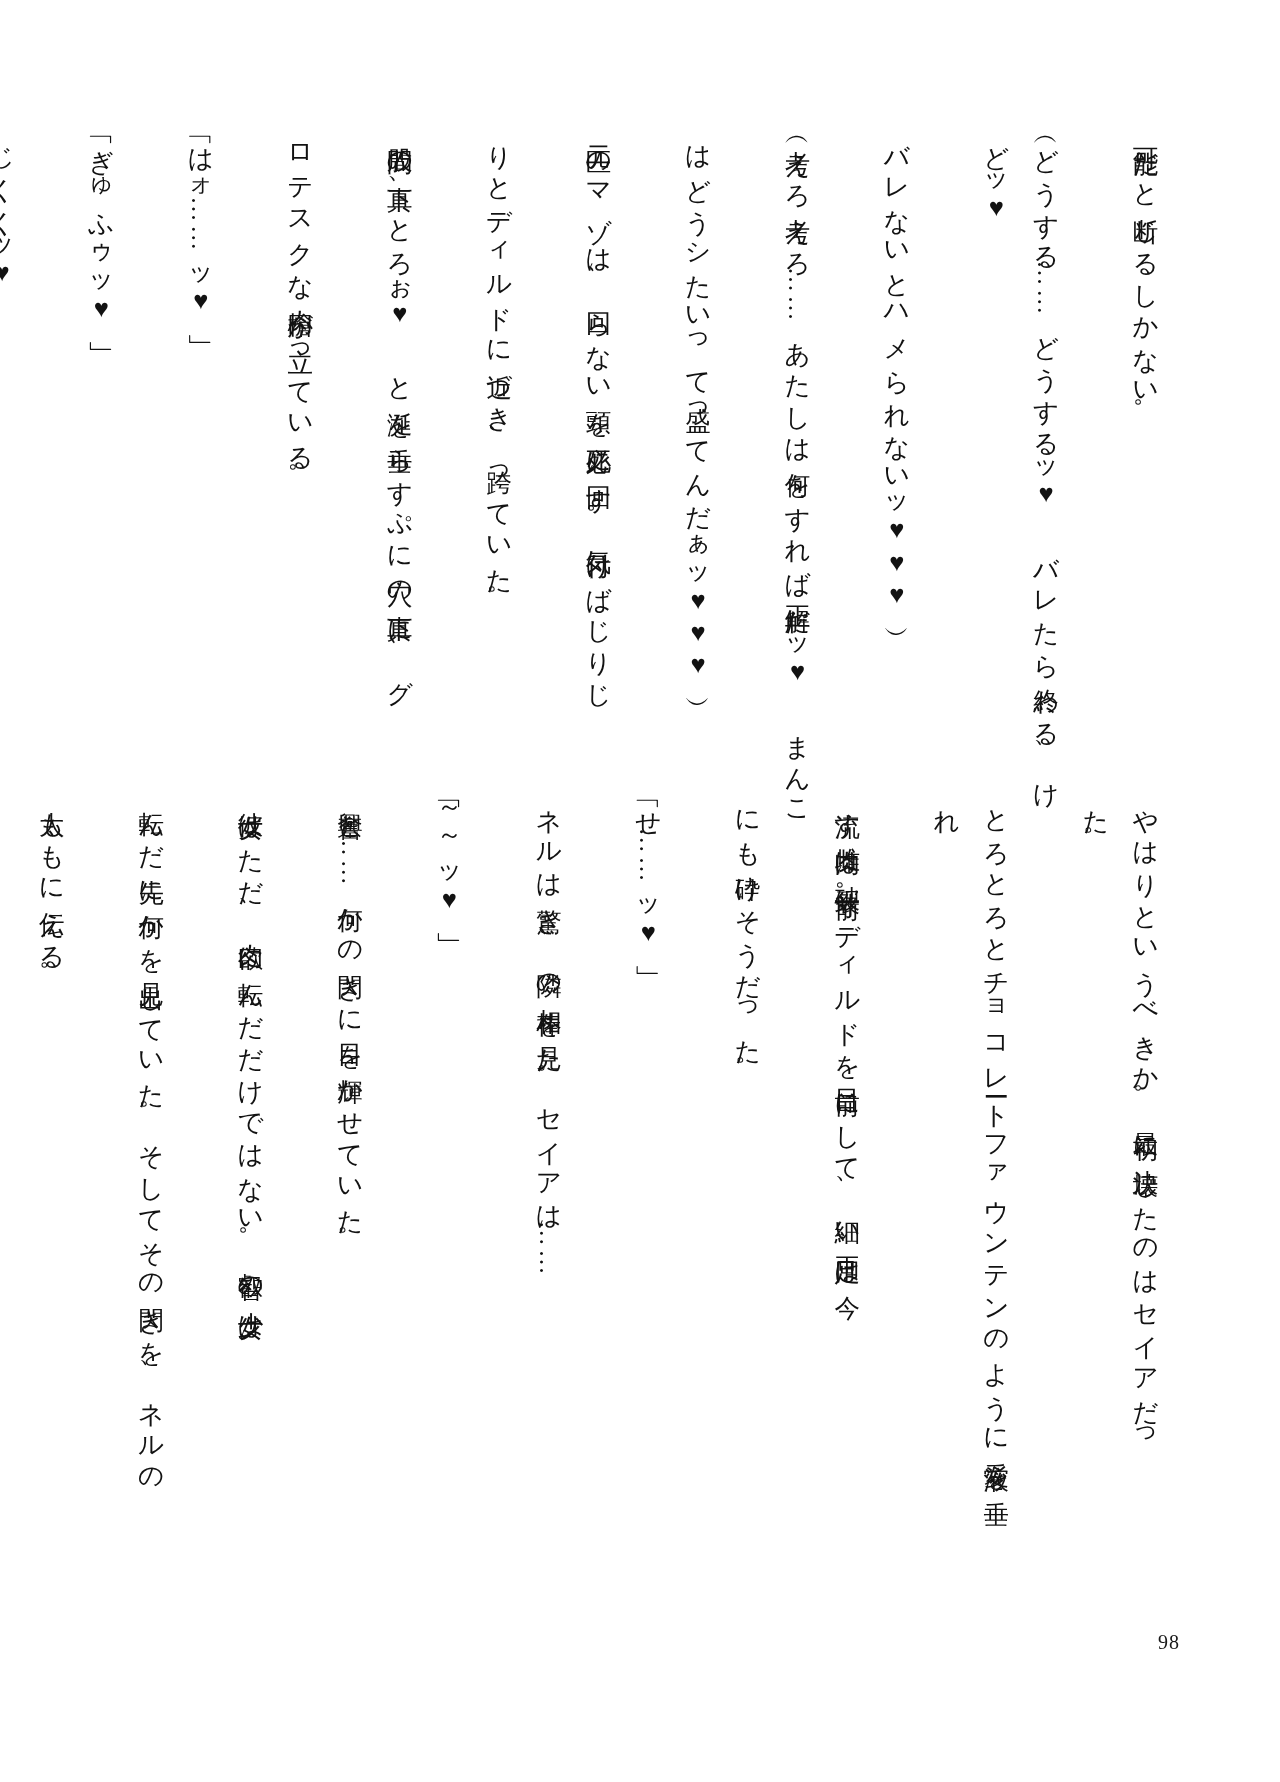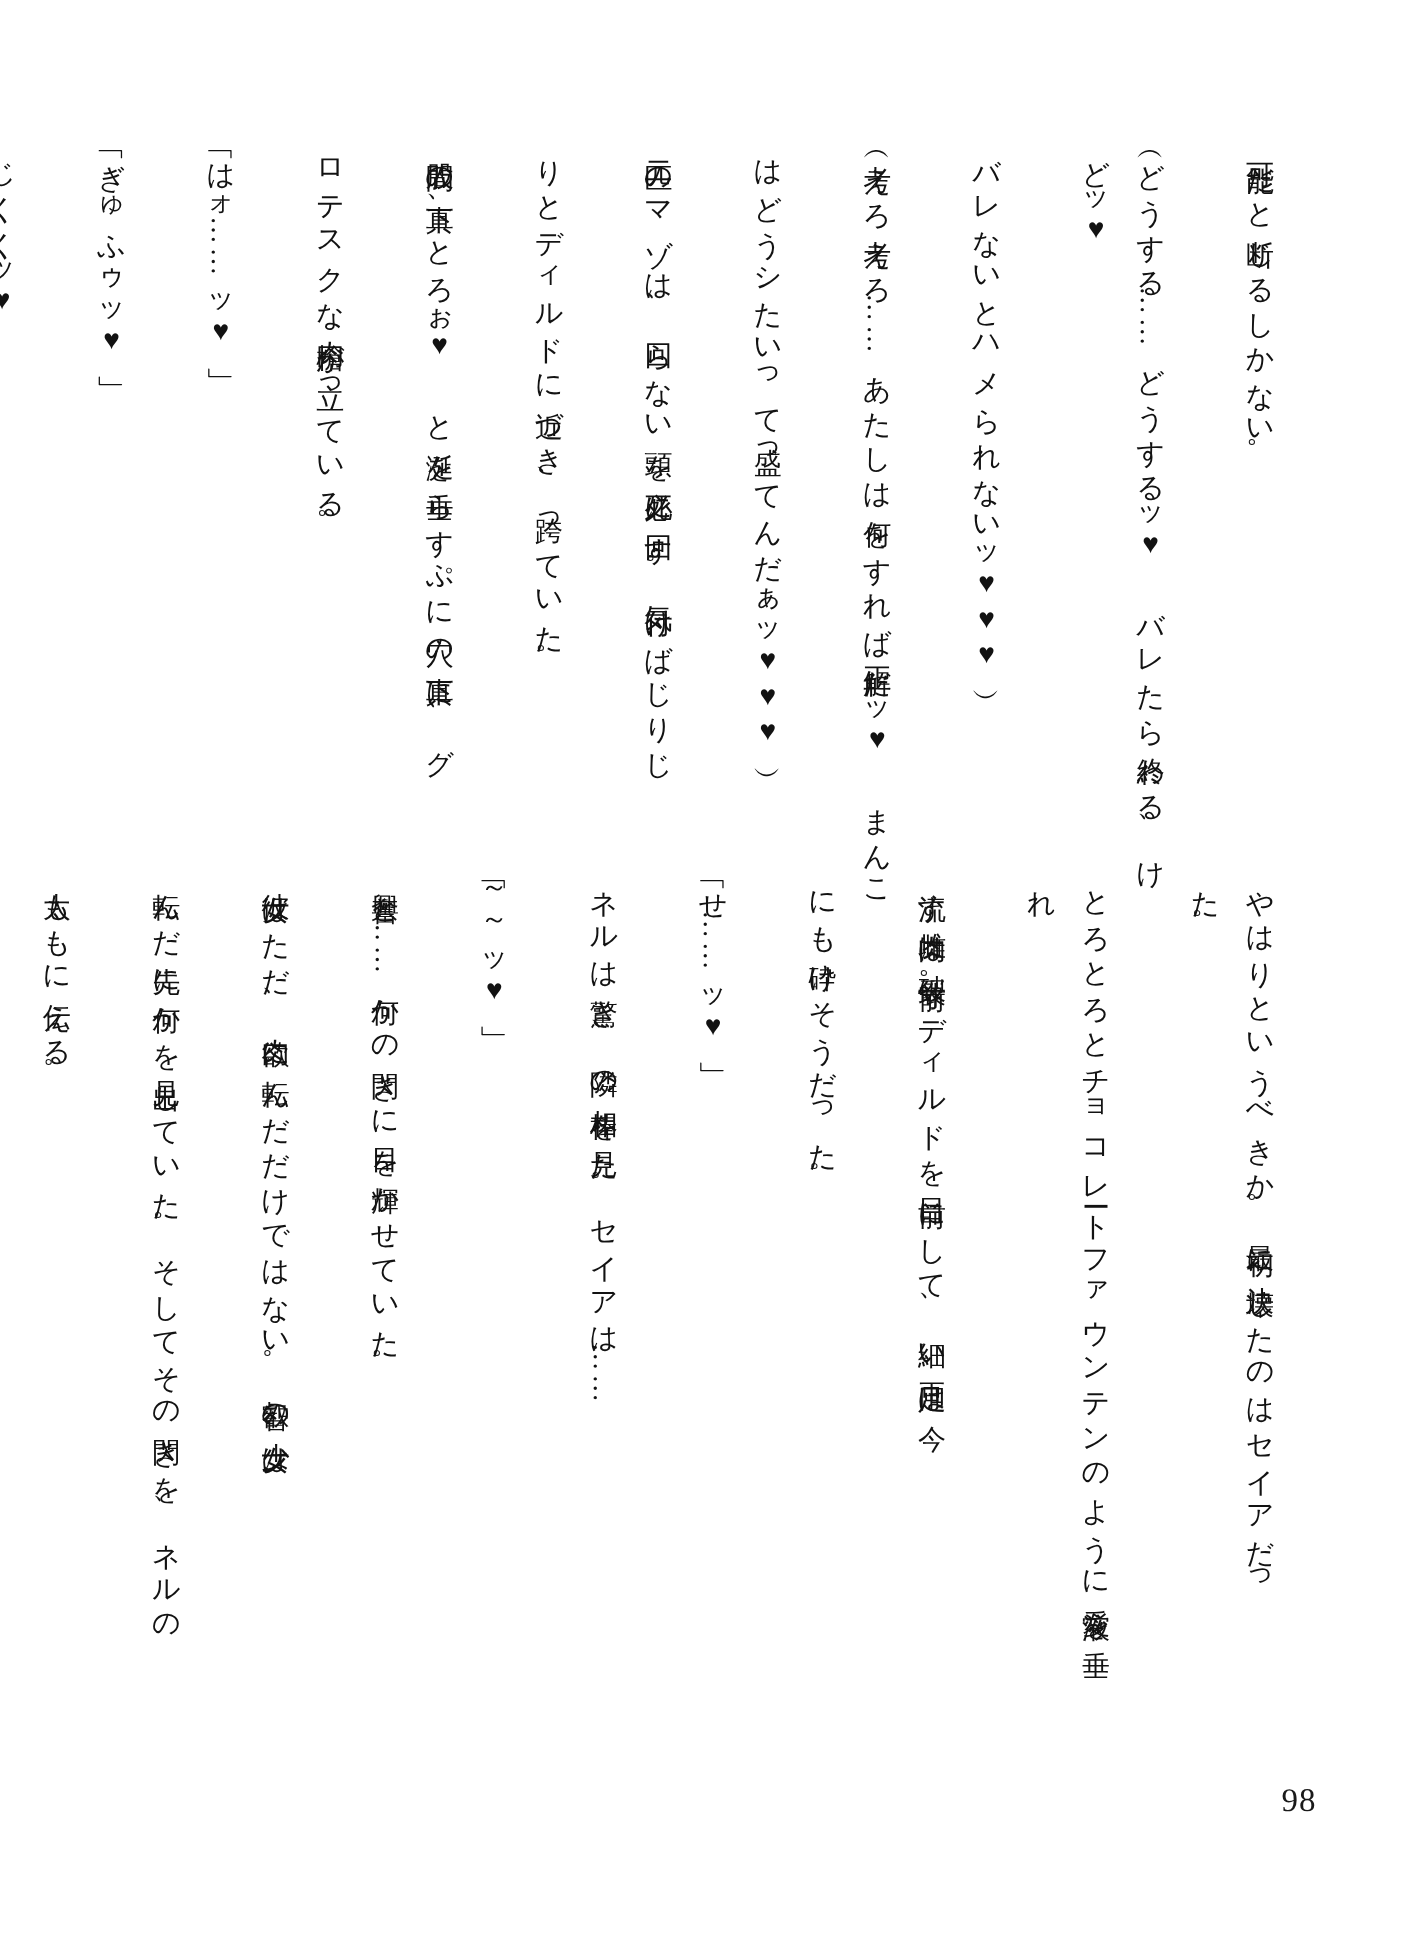--- a/index.html
+++ b/index.html
@@ -50,23 +50,23 @@
   #block-lower {
     top: 792px;
     right: 110px;
     height: 700px;
     width: 940px;
   }
 
   
   #folio {
     position: absolute;
-    right: 83px;
+    right: 100px;
     bottom: 128px;
-    font-size: 30px;
+    font-size: 20px;
     letter-spacing: 1px;
     color: #1a1a1a;
     font-family: "Liberation Serif", "DejaVu Serif", serif;
   }
 </style>
 </head>
 <body>
 
 <div id="page">
 

